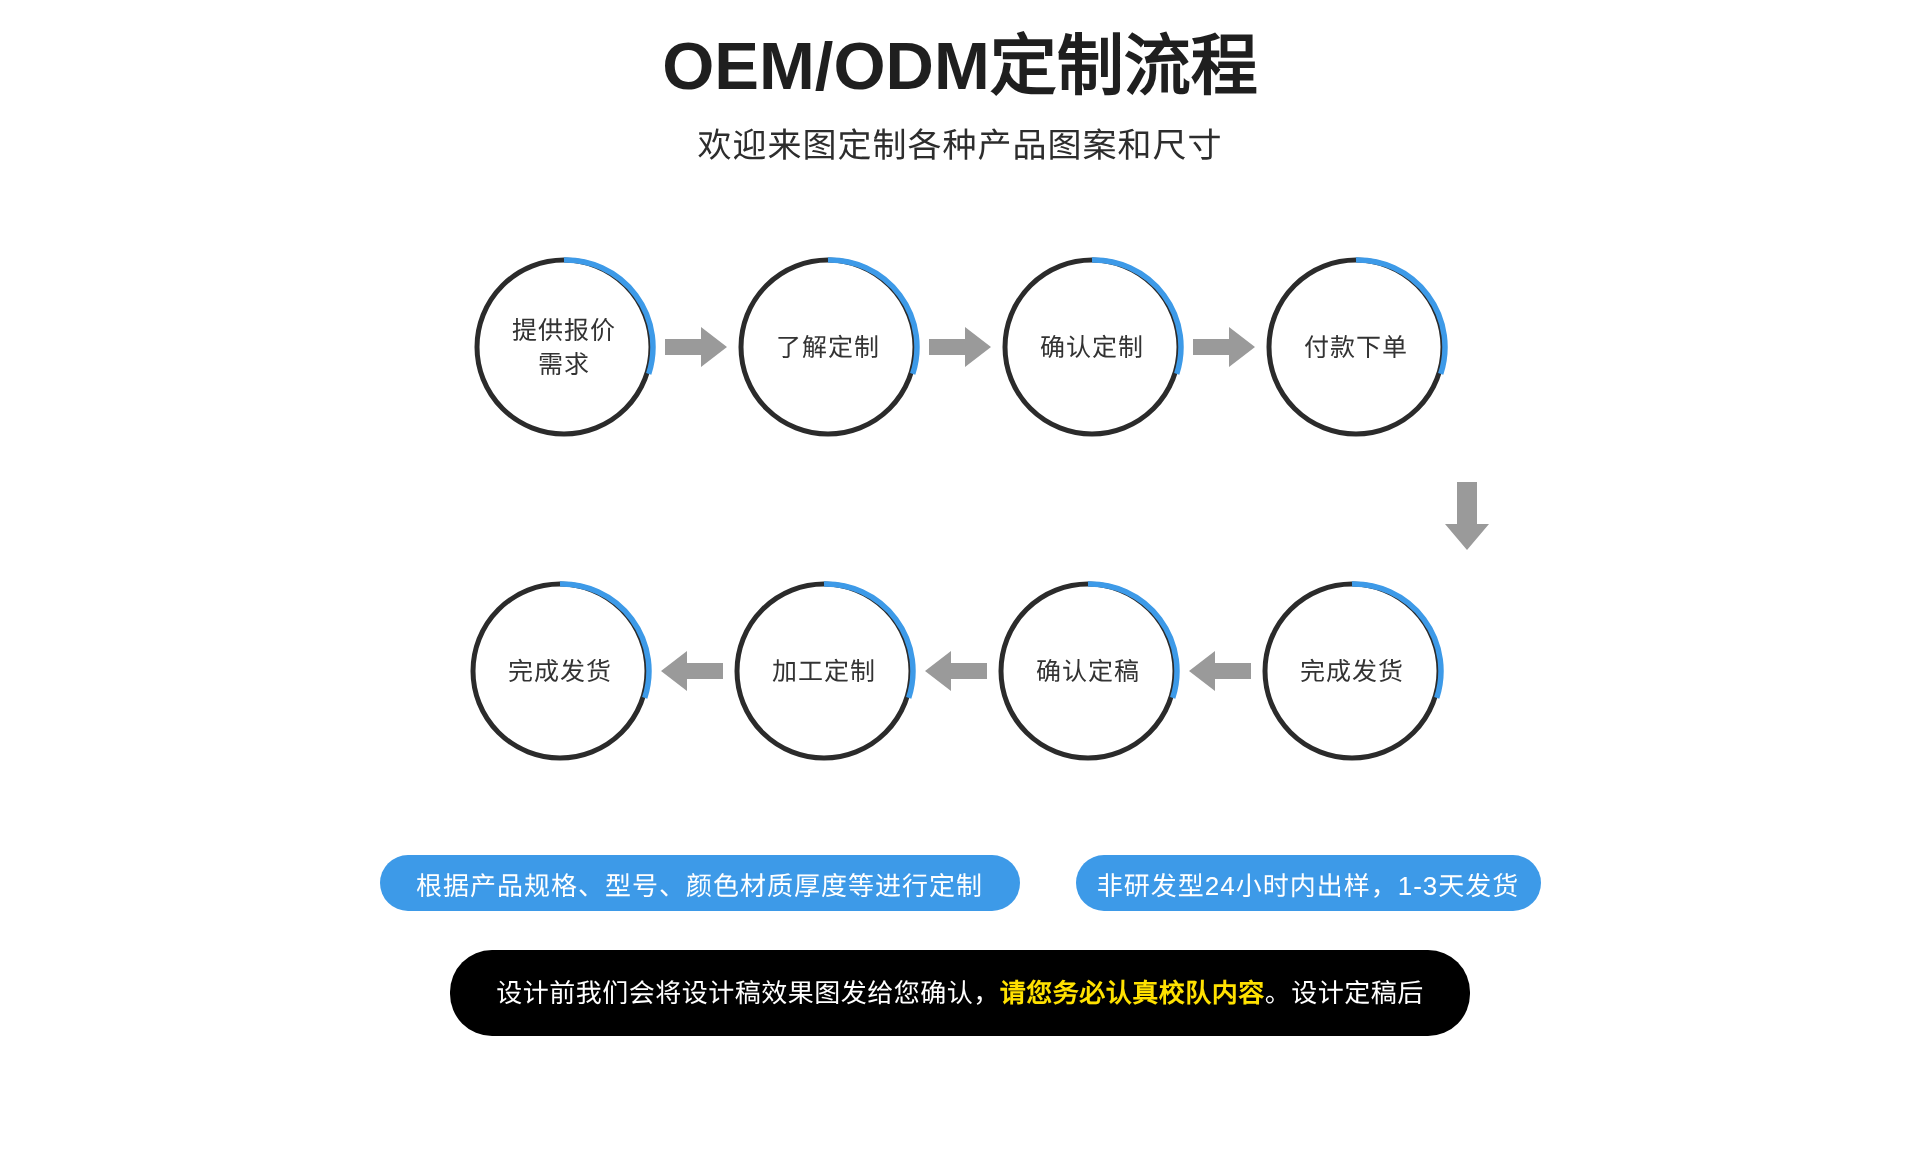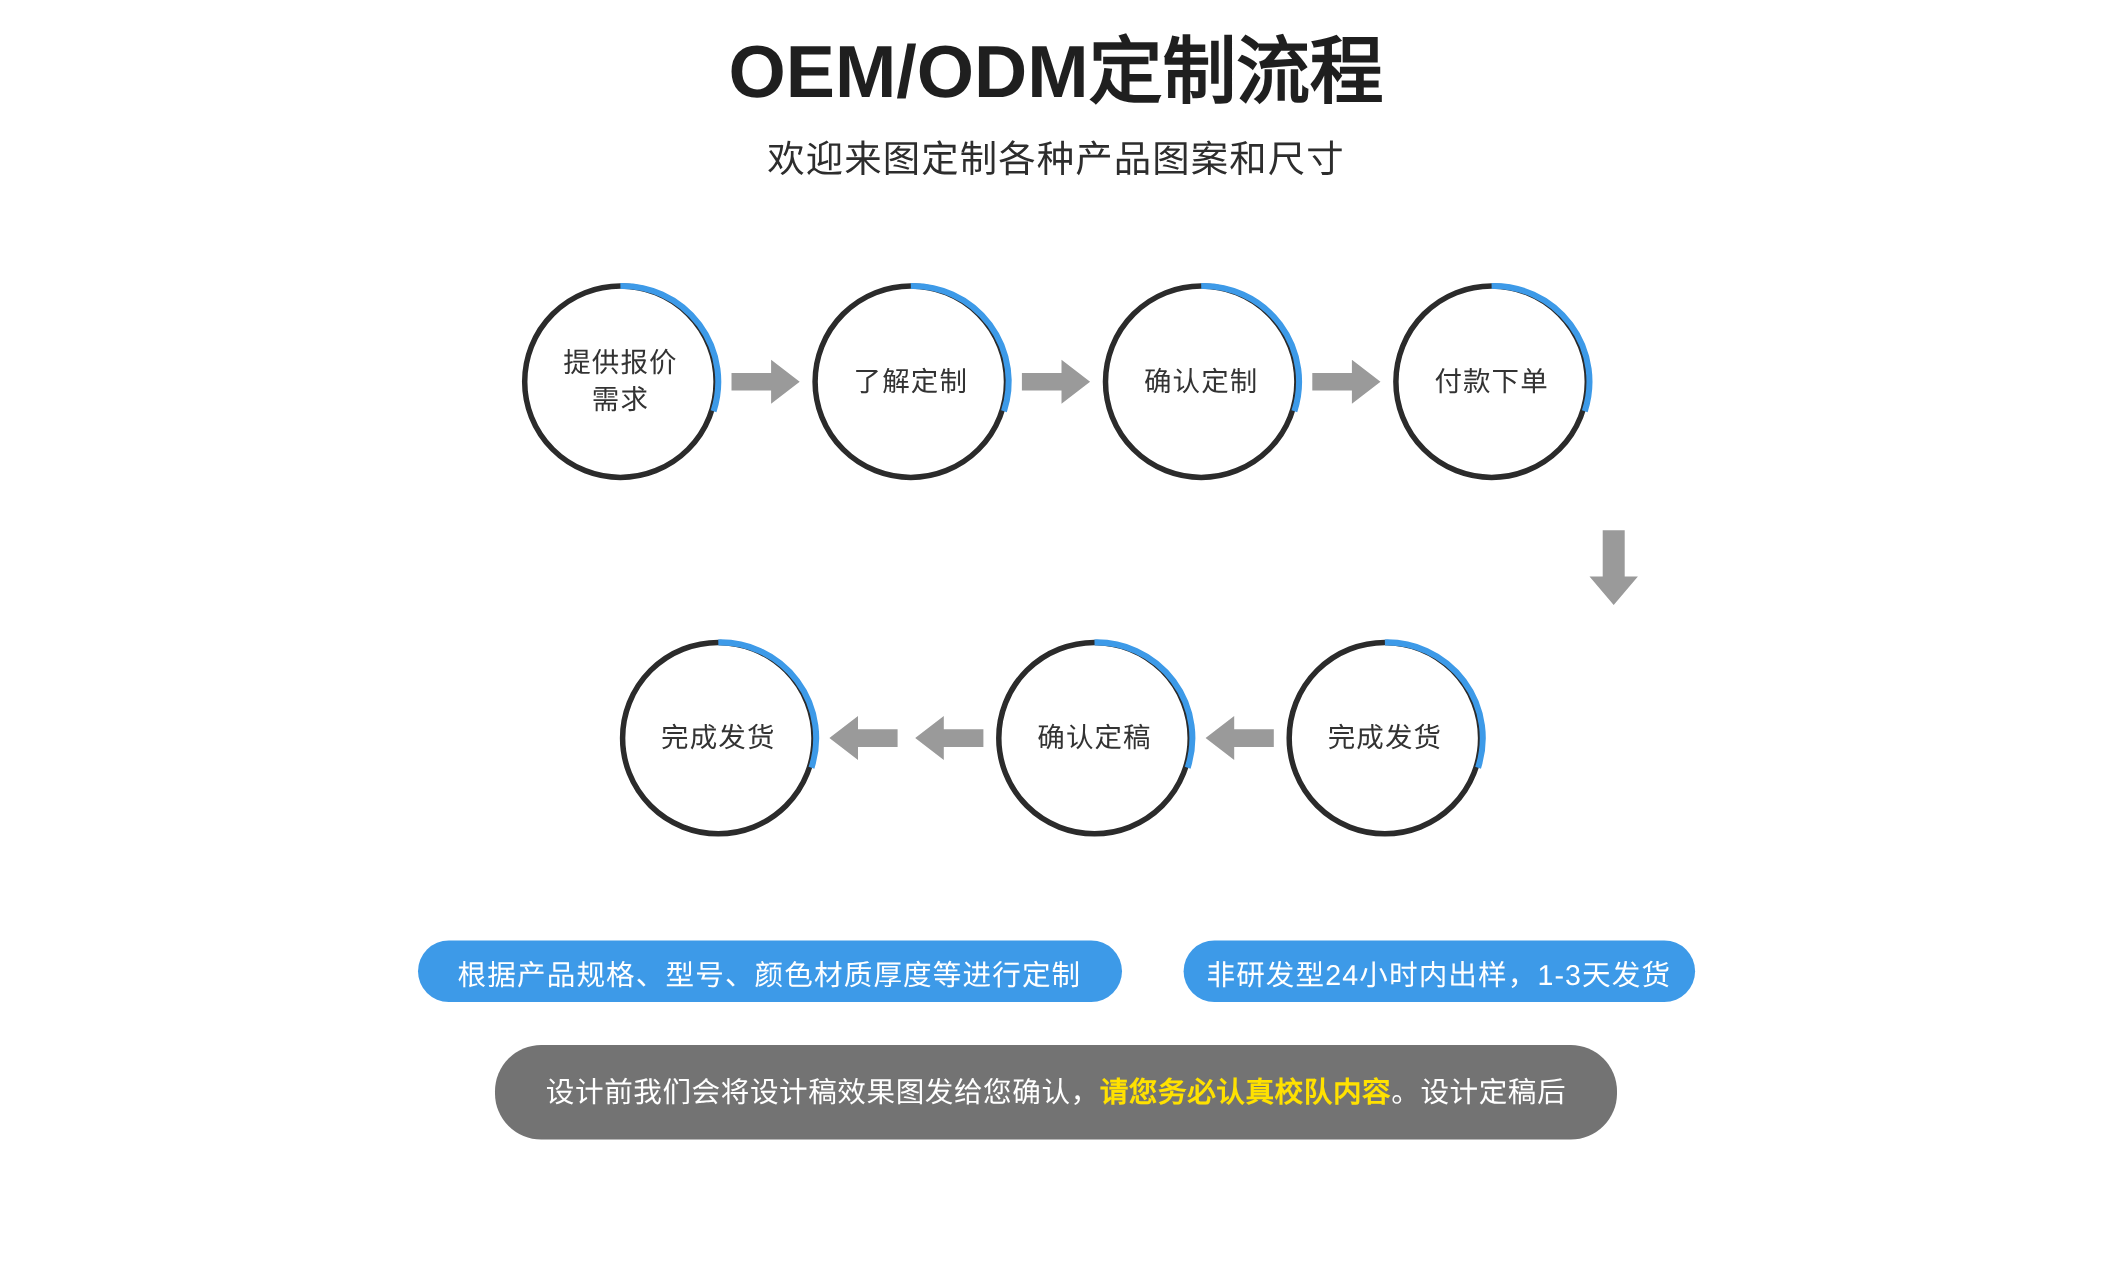--- a/index.html
+++ b/index.html
@@ -132,21 +132,21 @@
   .pill-wide { width: 640px; }
   .pill-narrow { width: 465px; }
 
   
   .notice {
     position: absolute;
     top: 950px;
     left: 50%;
     transform: translateX(-50%);
     width: 1020px;
-    background: #737373;
+    background: #000000;
     border-radius: 42px;
     color: #ffffff;
     padding: 22px 40px;
     box-sizing: border-box;
     text-align: center;
     font-size: 26px;
     line-height: 1.62;
     letter-spacing: 0.5px;
   }
   .notice .hl {
@@ -235,20 +235,27 @@
       </svg>
       <span class="node-label">完成发货</span>
     </div>
 
     <div class="arrow-h">
       <svg viewBox="0 0 78 60">
           <polygon points="70,22 34,22 34,10 8,30 34,50 34,38 70,38" fill="#9a9a9a"></polygon>
         </svg>
     </div>
 
+    <div class="node">
+      <svg viewBox="0 0 186 186">
+        <circle cx="93" cy="93" r="87" fill="none" stroke="#2b2b2b" stroke-width="5"></circle>
+        <path d="M93 6 A87 87 0 0 1 177.7 119.9" fill="none" stroke="#3d9ae8" stroke-width="5.5" stroke-linecap="butt"></path>
+      </svg>
+      <span class="node-label">加工定制</span>
+    </div>
 
     <div class="arrow-h">
       <svg viewBox="0 0 78 60">
           <polygon points="70,22 34,22 34,10 8,30 34,50 34,38 70,38" fill="#9a9a9a"></polygon>
         </svg>
     </div>
 
     <div class="node">
       <svg viewBox="0 0 186 186">
         <circle cx="93" cy="93" r="87" fill="none" stroke="#2b2b2b" stroke-width="5"></circle>

